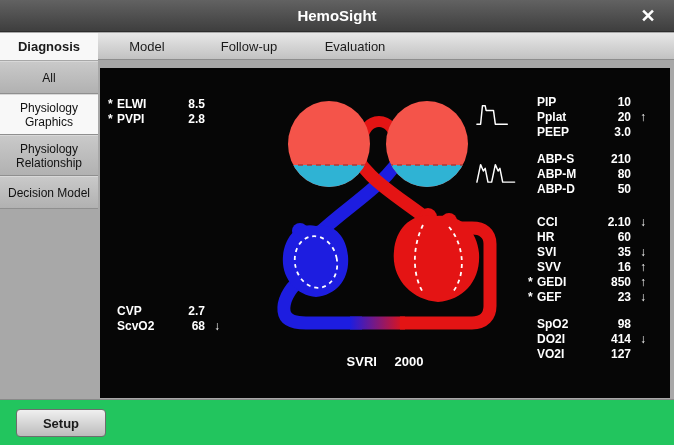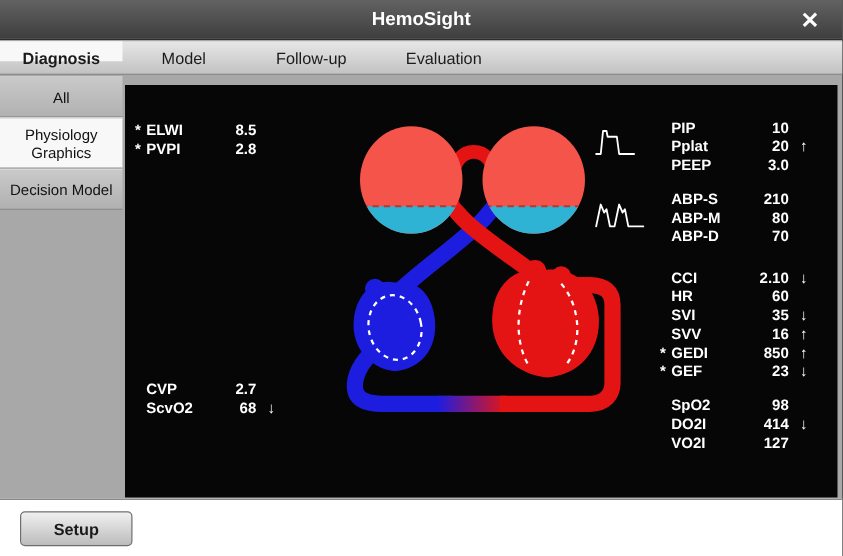--- a/index.html
+++ b/index.html
@@ -13,21 +13,21 @@
   }
   
   .titlebar{position:absolute;left:0;top:0;right:0;height:32px;
     background:linear-gradient(#626262,#3e3e3e);border-bottom:1px solid #2c2c2c;}
   .title{line-height:32px;text-align:center;color:#fff;font-size:15px;font-weight:bold;}
   .close{position:absolute;right:8px;top:0;width:36px;height:32px;text-align:center;
     line-height:32px;color:#fff;font-size:18px;font-weight:bold;cursor:pointer;}
   
   .tabbar{position:absolute;left:0;top:33px;right:0;height:27px;display:flex;
     background:linear-gradient(#e7e7e7,#c2c2c2);border-bottom:1px solid #8d8d8d;}
-  .tab{height:16px;line-height:27px;text-align:center;font-size:13px;color:#1b1b1b;cursor:pointer;}
+  .tab{height:27px;line-height:27px;text-align:center;font-size:13px;color:#1b1b1b;cursor:pointer;}
   .tab:nth-child(1){width:98px;}
   .tab:nth-child(2){width:98px;}
   .tab:nth-child(3){width:106px;}
   .tab:nth-child(4){width:106px;}
   .tab.active{background:#f8f8f8;font-weight:bold;}
   
   .sidebar{position:absolute;left:0;top:61px;width:98px;}
   .side-item{width:98px;display:flex;align-items:center;justify-content:center;
     text-align:center;font-size:12px;color:#111;padding:2px 3px;cursor:pointer;
     background:linear-gradient(#c9c9c9,#b1b1b1);
@@ -60,21 +60,21 @@
   .c-lung{fill:var(--c-lung);}
   .c-pleura{fill:var(--c-pleura);}
   .t-blue{stroke:var(--c-rh);fill:none;}
   .t-red{stroke:var(--c-lh);fill:none;}
   .f-blue{fill:var(--c-rh);}
   .f-red{fill:var(--c-lh);}
   .dash-w{fill:none;stroke:#fff;stroke-width:1.8;stroke-dasharray:4 4;}
   .wave{fill:none;stroke:#fff;stroke-width:1.6;stroke-linejoin:round;stroke-linecap:round;}
   
   .bottombar{position:absolute;left:0;bottom:0;right:0;height:46px;
-    background:#ffffff;border-top:1px solid #898989;}
+    background:#22c55e;border-top:1px solid #898989;}
   .setup{position:absolute;left:16px;top:9px;width:90px;height:28px;
     border:1px solid #6d6d6d;border-radius:4px;background:linear-gradient(#f0f0f0,#bcbcbc);
     font-family:"Liberation Sans",sans-serif;font-size:13px;font-weight:bold;color:#1a1a1a;cursor:pointer;}
 </style>
 </head>
 <body>
 
 <div>
 
   <header class="titlebar">
@@ -85,20 +85,21 @@
   <nav class="tabbar">
     <div class="tab active">Diagnosis</div>
     <div class="tab">Model</div>
     <div class="tab">Follow-up</div>
     <div class="tab">Evaluation</div>
   </nav>
 
   <aside class="sidebar">
     <div class="side-item h1">All</div>
     <div class="side-item h2 selected">Physiology Graphics</div>
+    <div class="side-item h2">Physiology Relationship</div>
     <div class="side-item h1">Decision Model</div>
   </aside>
 
   <main class="panel">
 
     <div class="params left-top">
 
         <div class="prow">
           <span class="star">*</span>
           <span class="plabel">ELWI</span>
@@ -182,21 +183,21 @@
             <div class="prow">
               <span class="star"></span>
               <span class="plabel">ABP-M</span>
               <span class="pvalue">80</span>
               <span class="parrow"></span>
             </div>
 
             <div class="prow">
               <span class="star"></span>
               <span class="plabel">ABP-D</span>
-              <span class="pvalue">70</span>
+              <span class="pvalue">50</span>
               <span class="parrow"></span>
             </div>
           </div>
       </div>
 
       <div class="pgroup pg3">
         <div class="gicon"></div>
         <div class="grows">
 
             <div class="prow">
@@ -309,19 +310,23 @@
 
       <g>
         <circle class="f-red" cx="178" cy="133" r="9"></circle>
         <circle class="f-red" cx="199" cy="137" r="8"></circle>
         <path class="f-red" d="M 186,132 C 163,128 146,143 144,167 C 141,194 161,216 188,218 C 214,216 231,196 229,169 C 227,145 209,129 186,132 Z"></path>
         <path class="dash-w" d="M 173,141 C 162,163 162,192 174,210"></path>
         <path class="dash-w" d="M 199,143 C 214,160 217,191 202,209"></path>
       </g>
     </svg>
 
+    <div class="svri">
+      <span>SVRI</span>
+      <span class="sv">2000</span>
+    </div>
   </main>
 
   <footer class="bottombar">
     <button class="setup">Setup</button>
   </footer>
 
 </div>
 
 </body></html>

